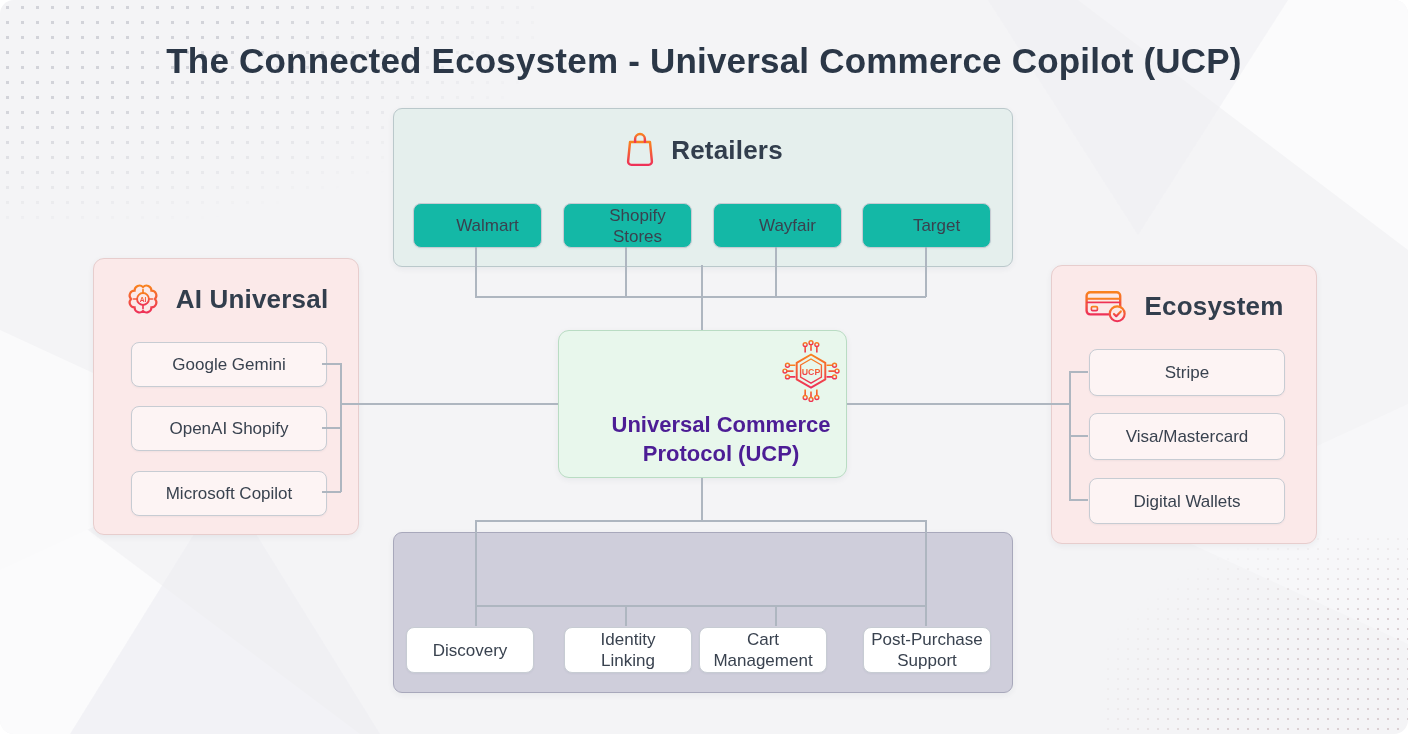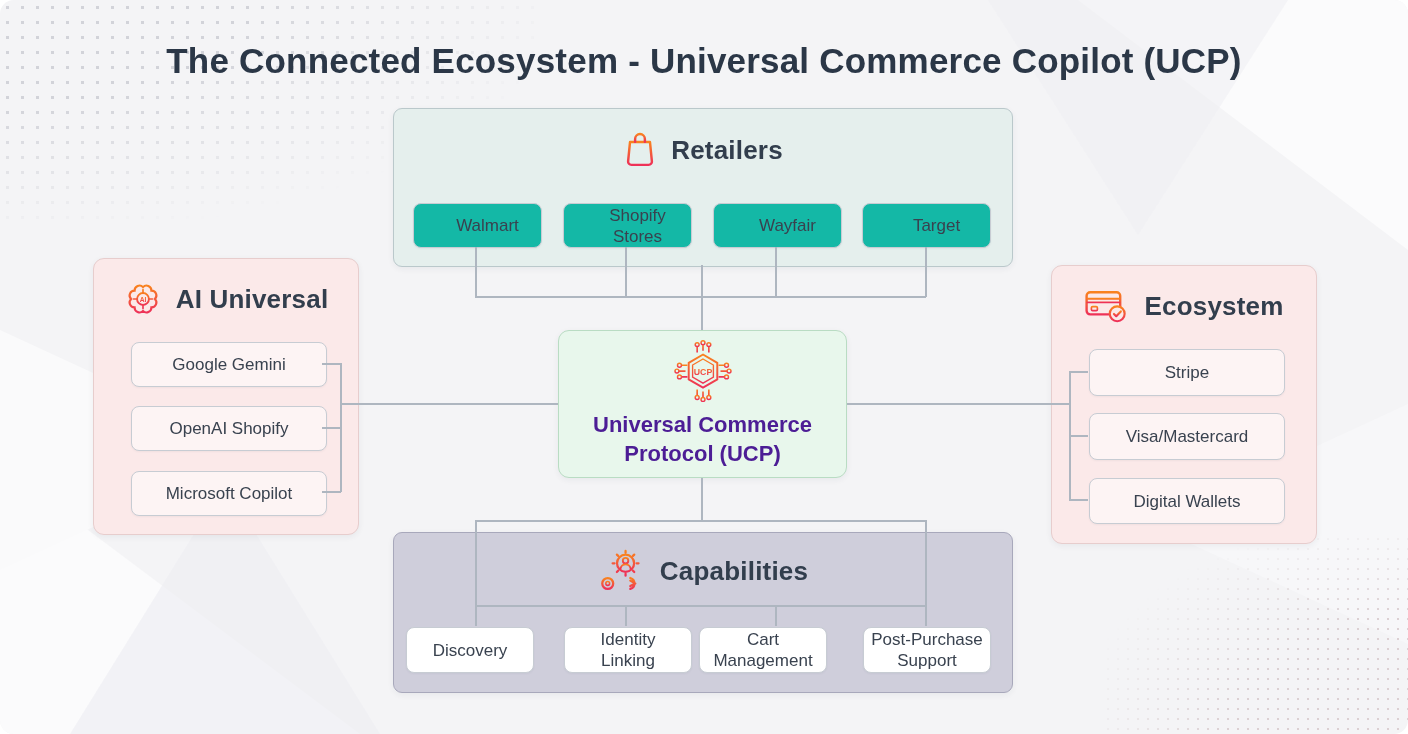--- a/index.html
+++ b/index.html
@@ -39,21 +39,21 @@
   
   .cl{position:absolute;background:#aeb6c0;z-index:3;}
   
   .grp{position:absolute;border-radius:9px;z-index:2;box-shadow:0 2px 6px rgba(40,50,70,.06);}
   .grp.retailers{left:393px;top:108px;width:618px;height:157px;background:#e5efed;border:1px solid #bac8cb;}
   .grp.capabilities{left:393px;top:532px;width:618px;height:159px;background:#cfcedb;border:1px solid #a8a8bb;}
   .grp.ai{left:93px;top:258px;width:264px;height:275px;background:#fbe9e9;border:1px solid #e7cdcd;border-radius:11px;}
   .grp.payments{left:1051px;top:265px;width:264px;height:277px;background:#fbe9e9;border:1px solid #e7cdcd;border-radius:11px;}
   .grp.ucp{
     left:558px;top:330px;width:289px;height:148px;background:#e8f7ec;border:1px solid #b9dcc3;border-radius:11px;
-    display:flex;flex-direction:column;align-items:center;justify-content:flex-start;padding-top:7px;box-sizing:border-box;
+    display:flex;flex-direction:column;align-items:flex-end;justify-content:flex-start;padding-top:7px;box-sizing:border-box;
   }
   .grp-header{
     position:absolute;left:0;width:100%;display:flex;align-items:center;justify-content:center;gap:14px;z-index:4;
   }
   .grp.retailers .grp-header{top:18px;height:46px;}
   .grp.capabilities .grp-header{top:15px;height:46px;}
   .grp.ai .grp-header{top:18px;height:44px;}
   .grp.payments .grp-header{top:18px;height:44px;}
   .grp-label{font-size:26px;font-weight:600;color:#323e4d;letter-spacing:.2px;}
   
@@ -179,39 +179,20 @@
         <path d="M24.8 21.6 l1.9 1.9 l3.8 -4" fill="none" stroke="url(#g3)" stroke-width="1.8" stroke-linecap="round" stroke-linejoin="round"></path>
       </svg>
       <span class="grp-label">Ecosystem</span>
     </div>
     <div class="item vitem p0">Stripe</div>
     <div class="item vitem p1">Visa/Mastercard</div>
     <div class="item vitem p2">Digital Wallets</div>
   </div>
 
   <div class="grp capabilities">
-    <div class="grp-header">
-      <svg class="icon" width="48" height="44" viewBox="0 0 40 37">
-        <defs>
-            <linearGradient id="g4" x1="0" y1="0" x2="0" y2="1">
-          <stop offset="0" stop-color="#f9821e"></stop>
-              <stop offset="1" stop-color="#ee3158"></stop>
-        </linearGradient>
-          </defs>
-        <circle cx="23" cy="12" r="7.2" fill="none" stroke="url(#g4)" stroke-width="1.9"></circle>
-        <path d="M23 3.2 V1.6 M29.2 5.8 l1.1 -1.1 M32.3 12 h1.6 M29.2 18.2 l1.1 1.1 M16.8 5.8 l-1.1 -1.1 M13.7 12 h-1.6 M16.8 18.2 l-1.1 1.1 M23 20.8 v1.6" stroke="url(#g4)" stroke-width="1.9" stroke-linecap="round"></path>
-        <circle cx="23" cy="9.8" r="2.3" fill="none" stroke="url(#g4)" stroke-width="1.6"></circle>
-        <path d="M18.8 16.3 a4.3 4.3 0 0 1 8.4 0" fill="none" stroke="url(#g4)" stroke-width="1.6" stroke-linecap="round"></path>
-        <circle cx="8" cy="29" r="4.6" fill="none" stroke="url(#g4)" stroke-width="1.9"></circle>
-        <circle cx="8" cy="29" r="1.6" fill="none" stroke="url(#g4)" stroke-width="1.3"></circle>
-        <path d="M12.6 29 H27" stroke="url(#g4)" stroke-width="3" stroke-linecap="round"></path>
-        <path d="M27 24.4 a4.8 4.8 0 0 1 0 9.2 M27 26.6 l4.2 2.4 l-4.2 2.2" fill="none" stroke="url(#g4)" stroke-width="1.9" stroke-linecap="round" stroke-linejoin="round"></path>
-      </svg>
-      <span class="grp-label">Capabilities</span>
-    </div>
     <div class="item citem c0">Discovery</div>
     <div class="item citem c1">Identity
 Linking</div>
     <div class="item citem c2">Cart
 Management</div>
     <div class="item citem c3">Post-Purchase
 Support</div>
   </div>
 
   <div class="grp ucp">

